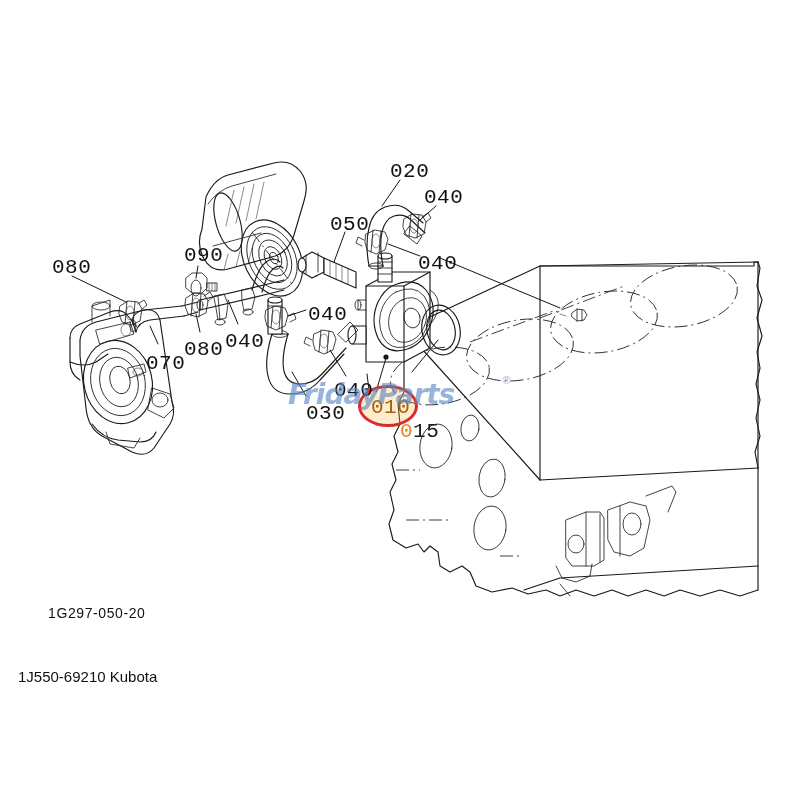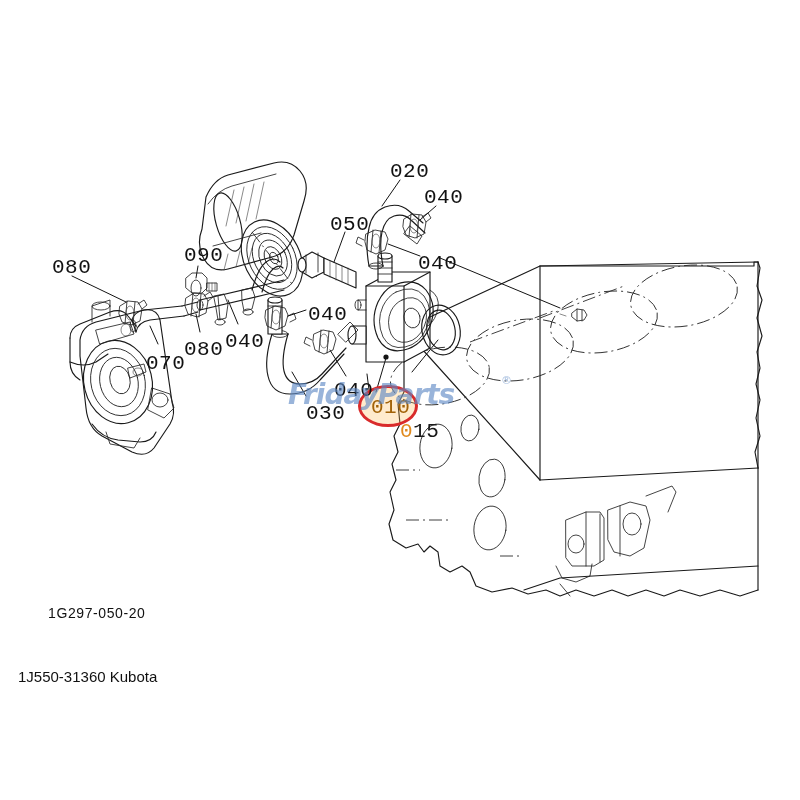--- a/index.html
+++ b/index.html
@@ -458,15 +458,15 @@
   <div class="label" style="left: 306px; top: 402px;">030</div>
   <div class="label label-015" style="left: 400px; top: 378px; margin-top: 42px;"><span class="c0" style="color: rgb(224, 138, 30);">0</span><span class="rest">15</span></div>
   <div class="label label-hi" style="left: 371px; top: 396px; color: #a16207;">010</div>
 
   <div id="watermark">
     <div class="wm-text">FridayParts</div>
     <div class="wm-reg">®</div>
   </div>
 
   <div class="footer-text" id="drawing-no">1G297-050-20</div>
-  <div class="footer-text" id="part-caption">1J550-31360 Kubota</div>
+  <div class="footer-text" id="part-caption">1J550-69210 Kubota</div>
 
 </div>
 
 </body></html>

